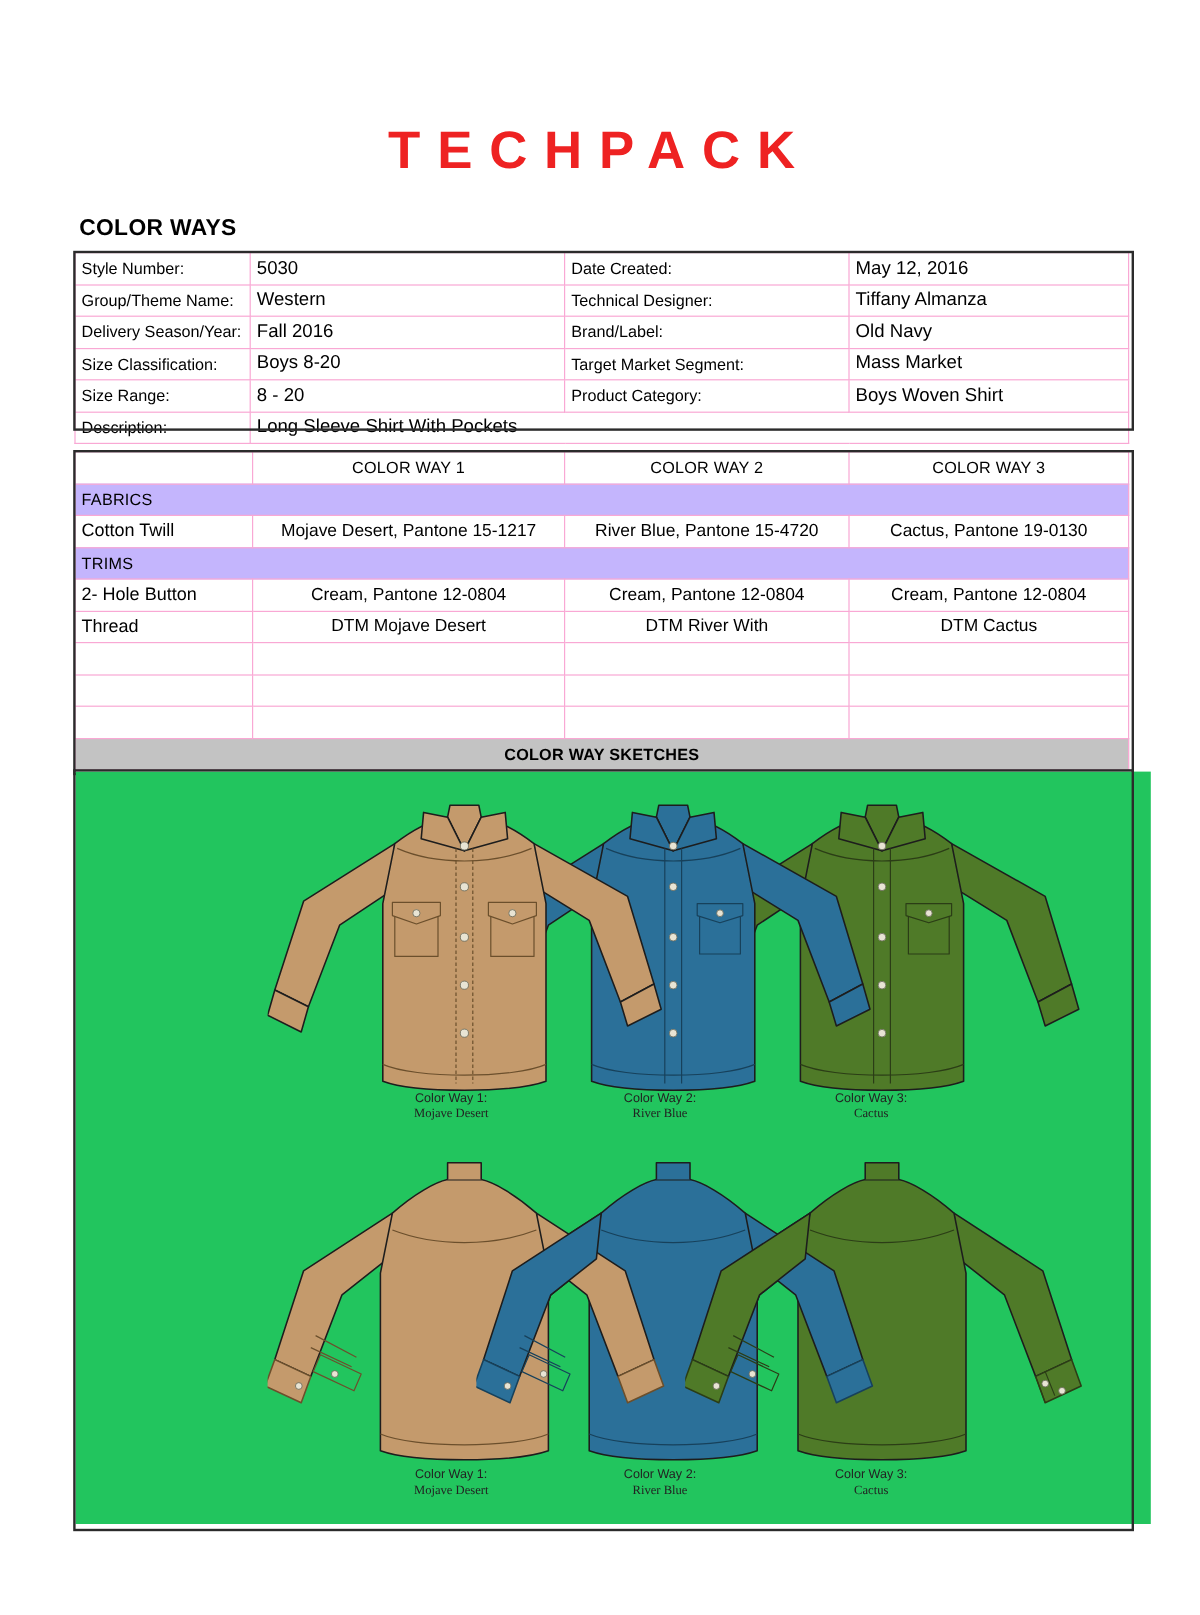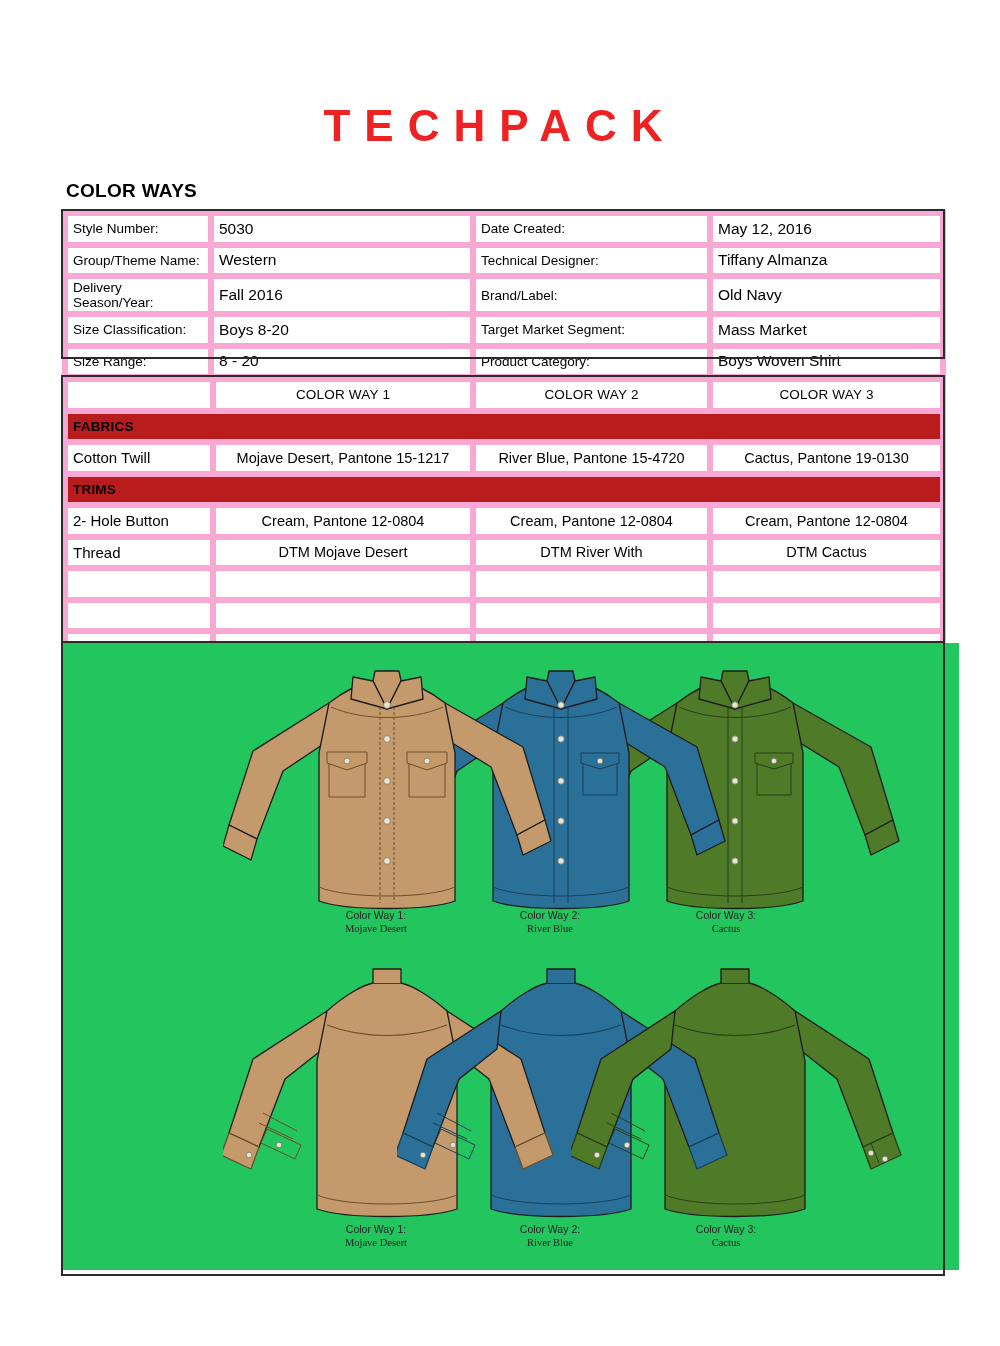--- a/index.html
+++ b/index.html
@@ -25,41 +25,41 @@
     font-family:"Liberation Sans", sans-serif;
   }
   .section-head{
     position:absolute;left:66px;top:180px;
     font-size:19px;font-weight:bold;letter-spacing:0.3px;
   }
 
   
   .tbl{position:absolute;border-collapse:collapse;table-layout:fixed;}
   .tbl td{
-    border:6px solid #f9a8d4;
+    border:1px solid #f9a8d4;
     padding:1px 5px;
     font-size:14.5px;
     vertical-align:middle;
     height:23px;
     background:#fff;
   }
   .tbl td.lbl{font-size:13.5px;}
   .tbl td.val{font-size:15.5px;}
 
   
   #info-table{left:62px;top:210px;width:878px;}
   #info-table td{height:23.5px;}
 
   
   #cw-table{left:62px;top:376px;width:878px;}
   #cw-table td{height:23.5px;text-align:center;}
   #cw-table td.rowlabel{text-align:left;font-size:15px;}
   #cw-table td.colhead{font-size:13.5px;letter-spacing:.2px;}
   #cw-table td.groupbar{
-    background:#b91c1c;text-align:left;font-weight:bold;font-size:13.5px;
+    background:#c4b5fd;text-align:left;font-weight:normal;font-size:13.5px;
     letter-spacing:.2px;
     margin-top:24px;
   }
   #cw-table td.sketchbar{
     background:#c3c3c3;text-align:center;font-weight:bold;font-size:13.5px;
     letter-spacing:.2px;
   }
   #cw-table td.blank{height:23.5px;}
 
   
@@ -123,20 +123,24 @@
         <td class="lbl">Size Classification:</td>
         <td class="val">Boys 8-20</td>
         <td class="lbl">Target Market Segment:</td>
         <td class="val">Mass Market</td>
       </tr>
       <tr>
         <td class="lbl">Size Range:</td>
         <td class="val">8 - 20</td>
         <td class="lbl">Product Category:</td>
         <td class="val">Boys Woven Shirt</td>
+      </tr>
+      <tr>
+        <td class="lbl">Description:</td>
+        <td class="val" colspan="3">Long Sleeve Shirt With Pockets</td>
       </tr>
     </tbody>
   </table>
   <div class="heavy-frame" id="info-frame"></div>
 
   <table class="tbl" id="cw-table">
     <colgroup>
       <col style="width:148px">
         <col style="width:260px">
         <col style="width:237px">

